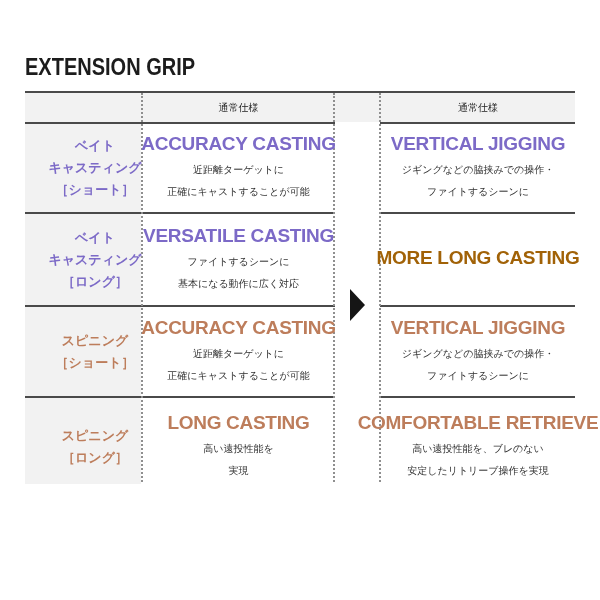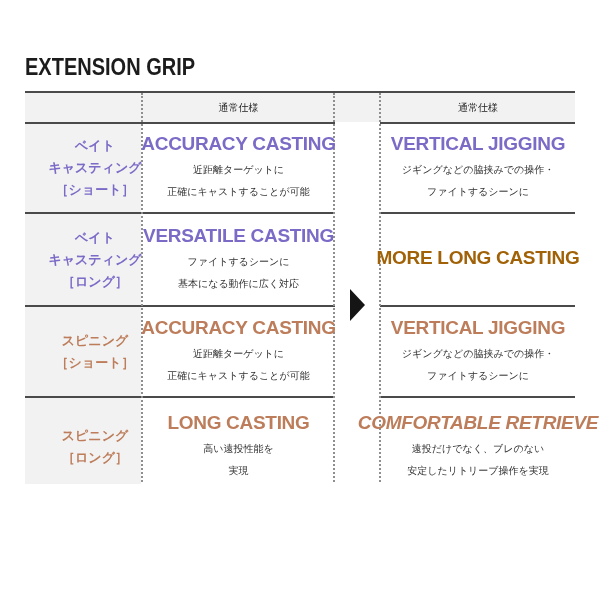--- a/index.html
+++ b/index.html
@@ -121,18 +121,18 @@
   </div>
 
   <div class="cell label-cell r4" style="color: rgb(189, 125, 91);">スピニング
 ［ロング］</div>
   <div class="cell ncell r4">
     <div class="heading" style="color: rgb(189, 125, 91);">LONG CASTING</div>
     <div class="desc">高い遠投性能を
 実現</div>
   </div>
   <div class="cell ecell r4">
-    <div class="heading" style="color: rgb(189, 125, 91); font-style: italic;">COMFORTABLE RETRIEVE</div>
-    <div class="desc">遠投だけでなく、ブレのない
+    <div class="heading" style="color: rgb(189, 125, 91);">COMFORTABLE RETRIEVE</div>
+    <div class="desc">高い遠投性能を、ブレのない
 安定したリトリーブ操作を実現</div>
   </div>
 
 </div>
 
 </body></html>

